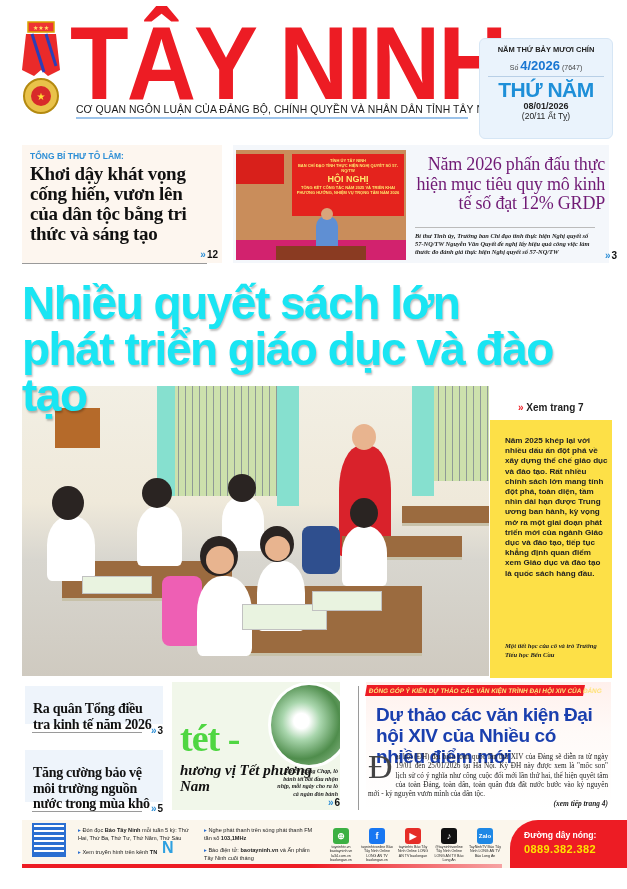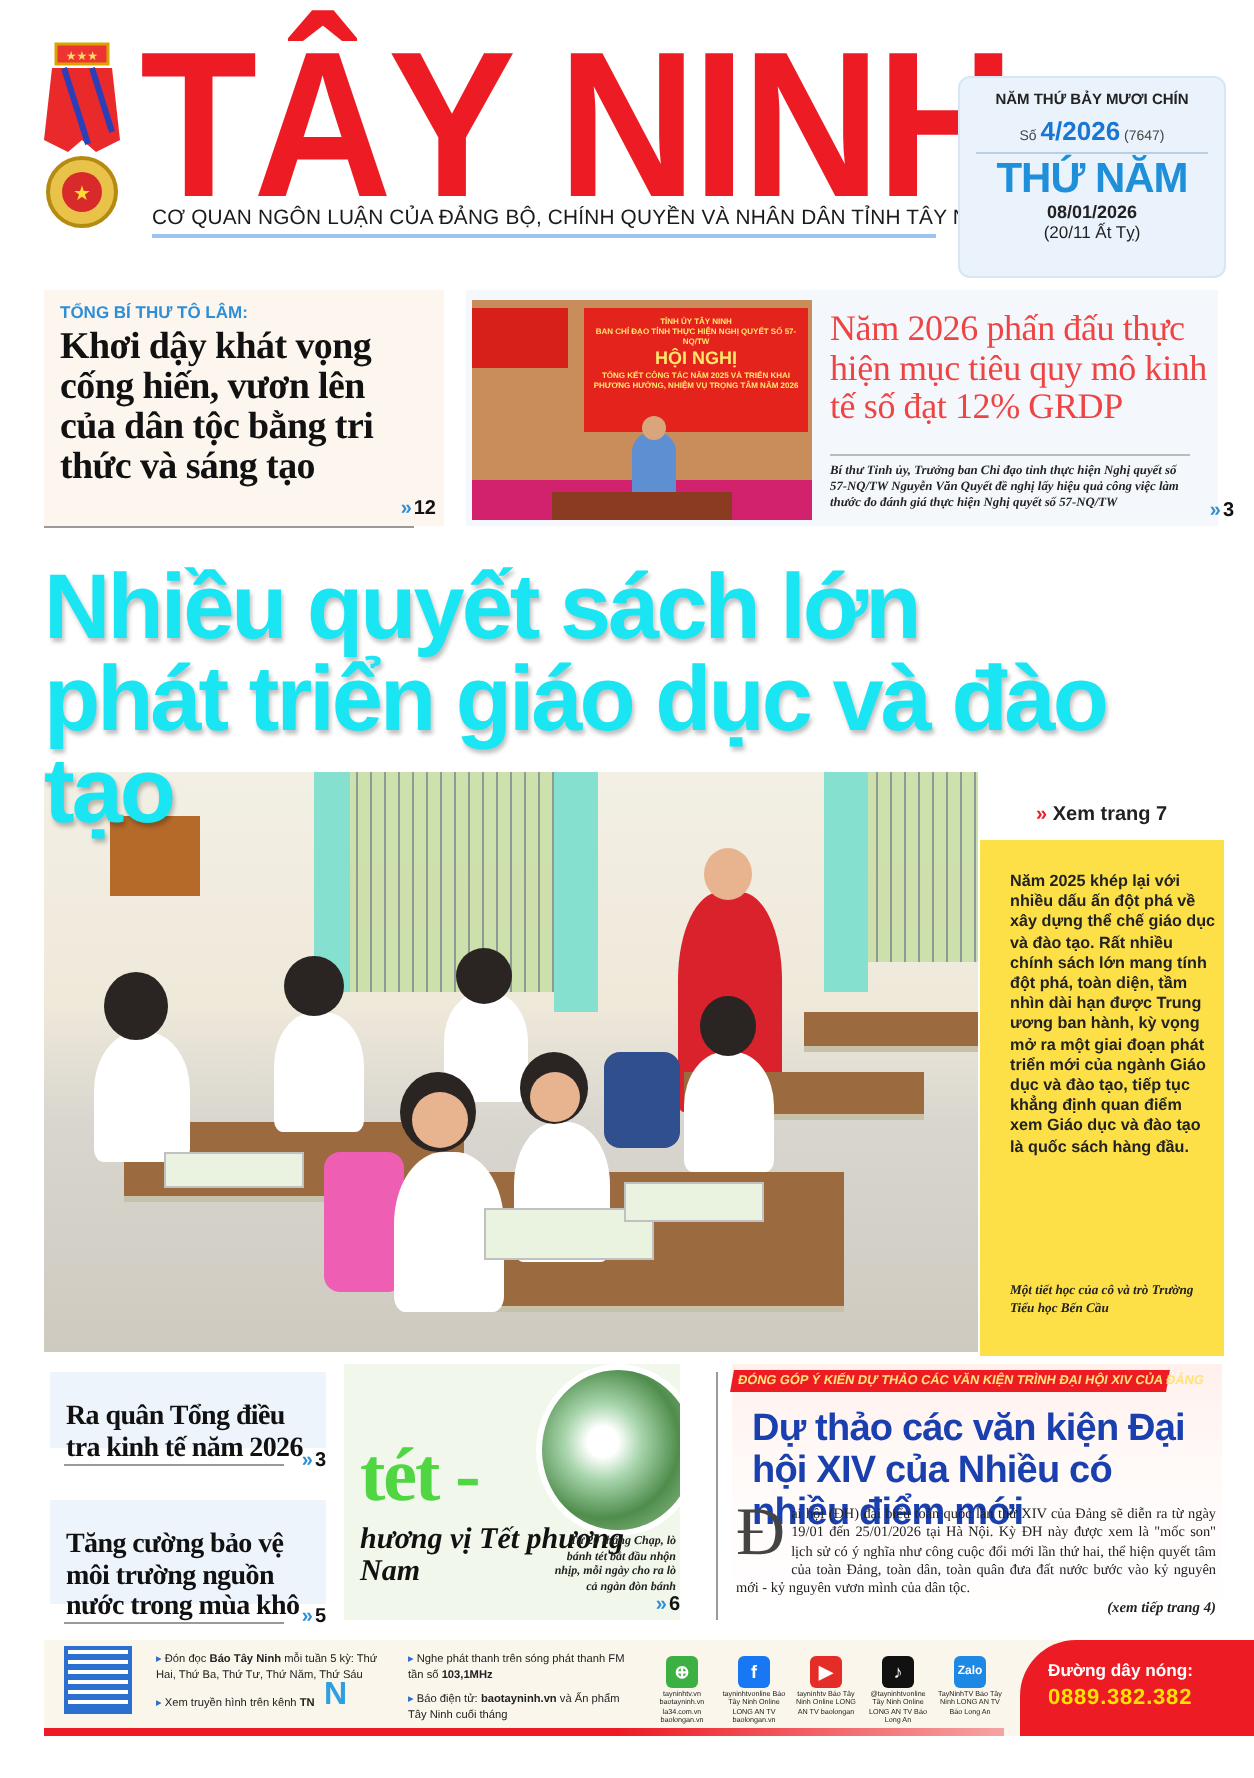--- a/index.html
+++ b/index.html
@@ -34,21 +34,21 @@
   .story-right { position: absolute; left: 233px; top: 145px; width: 376px; height: 118px; background: #f4f7fb; }
   .conf-photo { position: absolute; left: 3px; top: 5px; width: 170px; height: 110px; background: #c98d5b; overflow: hidden; }
   .conf-banner { position: absolute; left: 56px; top: 4px; width: 112px; height: 62px; background: #e4231d; color: #ffe66d;
     font-size: 4px; text-align: center; padding-top: 4px; line-height: 5px; font-weight: 700; }
   .conf-banner .hn { font-size: 9px; line-height: 12px; }
   .conf-flag { position: absolute; left: 0; top: 4px; width: 48px; height: 30px; background: #d8201b; }
   .conf-stage { position: absolute; left: 0; top: 90px; width: 170px; height: 20px; background: #d2226e; }
   .conf-desk { position: absolute; left: 40px; top: 96px; width: 90px; height: 14px; background: #8a3b22; }
   .conf-person { position: absolute; left: 80px; top: 66px; width: 22px; height: 30px; background: #5f8fd3; border-radius: 10px 10px 0 0; }
   .conf-head { position: absolute; left: 85px; top: 58px; width: 12px; height: 12px; background: #d9a67c; border-radius: 50%; }
-  .right-headline { position: absolute; left: 182px; top: 10px; width: 190px; font-family: "Liberation Serif", serif; font-size: 18px; line-height: 19.5px; color: #ef4444; font-weight: 400; letter-spacing: -0.2px; }
+  .right-headline { position: absolute; left: 182px; top: 10px; width: 190px; font-family: "Liberation Serif", serif; font-size: 18px; line-height: 19.5px; color: #701a75; font-weight: 400; letter-spacing: -0.2px; text-align: right; }
   .right-caption { position: absolute; left: 182px; top: 82px; width: 180px; font-family: "Liberation Serif", serif; font-style: italic; font-weight: 700; font-size: 6.4px; line-height: 8px; color: #222; border-top: 1px solid #bbb; padding-top: 4px; }
 
   
   .main-headline { position: absolute; left: 22px; top: 280px; width: 600px; font-family: "Liberation Sans Narrow", "Liberation Sans", sans-serif; font-weight: 700;
     color: #19e5f3; font-size: 46px; line-height: 46px; letter-spacing: -1.5px; text-shadow: 1px 2px 2px rgba(0,0,0,0.25); z-index: 3; }
 
   
   .main-photo { position: absolute; left: 22px; top: 386px; width: 467px; height: 290px; overflow: hidden;
     background: linear-gradient(180deg, #f2efe4 0%, #efe9da 40%, #d8d6cf 60%, #cfcac0 100%); z-index: 1; }
   .window { position: absolute; background: repeating-linear-gradient(90deg, #c7dfa4 0 6px, #7f8c8a 6px 7px), #cfe3b5; opacity: 0.85; }

